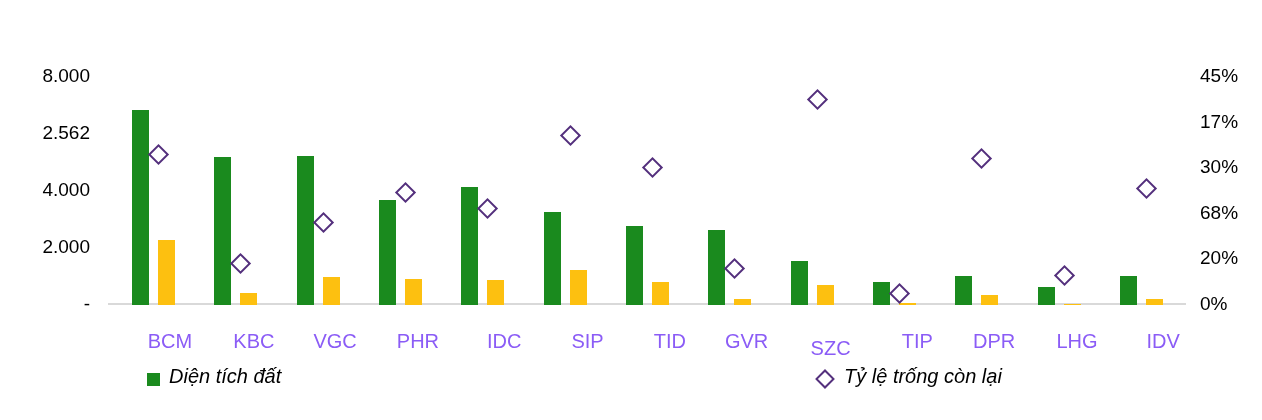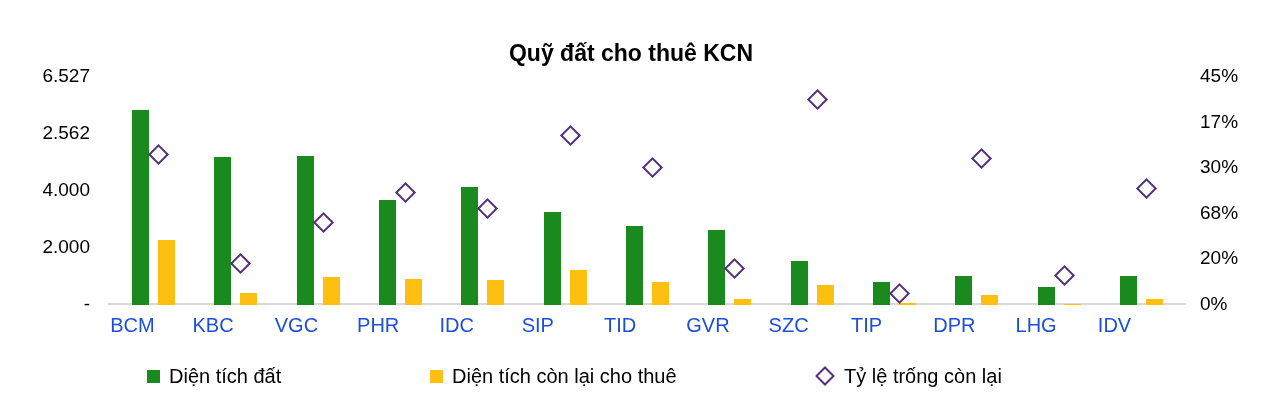--- a/index.html
+++ b/index.html
@@ -109,39 +109,40 @@
   .x-labels {
     position: absolute;
     left: 110px;
     top: 310px;
     width: 1070px;
     height: 34px;
   }
   .xtick {
     position: absolute;
     width: 82px;
-    text-align: left;
+    text-align: right;
     font-size: 20px;
-    color: #1d4ed8;
-    top: 4px;
+    color: #8b5cf6;
+    top: 20px;
   }
   
   .legend {
     position: absolute;
     left: 110px;
     top: 366px;
     width: 1000px;
     height: 30px;
   }
   .legend-item {
     position: absolute;
     display: flex;
-    align-items: center;
+    align-items: flex-end;
     gap: 9px;
     white-space: nowrap;
+    font-style: italic;
   }
   .legend-item-0 { left: 37px; }
   .legend-item-1 { left: 320px; }
   .legend-item-2 { left: 706px; }
   .legend-label {
     font-size: 20px;
     color: #000000;
     line-height: 1;
   }
   .swatch-square {
@@ -157,28 +158,27 @@
     display: inline-block;
     margin-right: 3px;
     margin-left: 2px;
   }
 </style>
 </head>
 <body>
 
 <div id="chart-root">
 
-  <div class="chart-title">Quỹ đất cho thuê KCN</div>
 
   <div class="y-axis-left">
       <div class="ytick" style="top: 234px;">-</div>
       <div class="ytick" style="top: 177px;">2.000</div>
       <div class="ytick" style="top: 120px;">4.000</div>
       <div class="ytick" style="top: 63px;">2.562</div>
-      <div class="ytick" style="top: 6px;">6.527</div>
+      <div class="ytick" style="top: 6px;">8.000</div>
     </div>
   <div class="y-axis-right">
       <div class="ytick" style="top: 234px;">0%</div>
       <div class="ytick" style="top: 188.4px;">20%</div>
       <div class="ytick" style="top: 142.8px;">68%</div>
       <div class="ytick" style="top: 97.2px;">30%</div>
       <div class="ytick" style="top: 51.6px;">17%</div>
       <div class="ytick" style="top: 6px;">45%</div>
     </div>
 
@@ -254,35 +254,31 @@
 
   <div class="x-labels">
       <div class="xtick" style="left: 0.153846px;">BCM</div>
       <div class="xtick" style="left: 82.4615px;">KBC</div>
       <div class="xtick" style="left: 164.769px;">VGC</div>
       <div class="xtick" style="left: 247.077px;">PHR</div>
       <div class="xtick" style="left: 329.385px;">IDC</div>
       <div class="xtick" style="left: 411.692px;">SIP</div>
       <div class="xtick" style="left: 494px;">TID</div>
       <div class="xtick" style="left: 576.308px;">GVR</div>
-      <div class="xtick" style="left: 658.615px;">SZC</div>
+      <div class="xtick" style="left: 658.615px; margin-top: 7px;">SZC</div>
       <div class="xtick" style="left: 740.923px;">TIP</div>
       <div class="xtick" style="left: 823.231px;">DPR</div>
       <div class="xtick" style="left: 905.538px;">LHG</div>
       <div class="xtick" style="left: 987.846px;">IDV</div>
     </div>
 
   <div class="legend">
       <div class="legend-item legend-item-0">
         <span class="swatch-square" style="background: rgb(26, 138, 30);"></span>
         <span class="legend-label">Diện tích đất</span>
       </div>
-      <div class="legend-item legend-item-1">
-        <span class="swatch-square" style="background: rgb(253, 192, 16);"></span>
-        <span class="legend-label">Diện tích còn lại cho thuê</span>
-      </div>
       <div class="legend-item legend-item-2">
         <span class="swatch-diamond" style="border-color: rgb(84, 48, 125);"></span>
         <span class="legend-label">Tỷ lệ trống còn lại</span>
       </div>
     </div>
 
 </div>
 
 </body></html>

